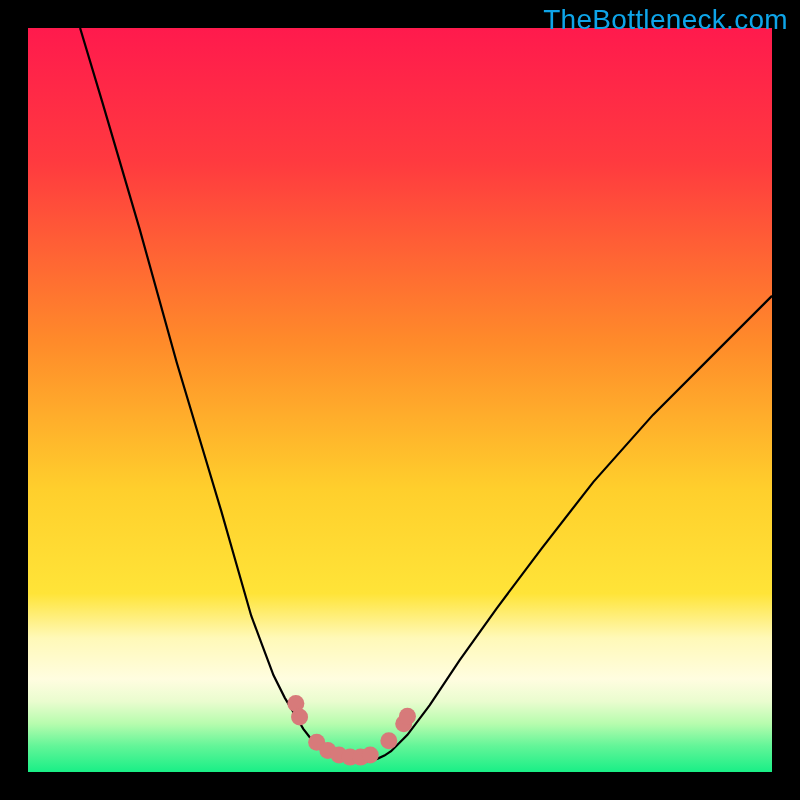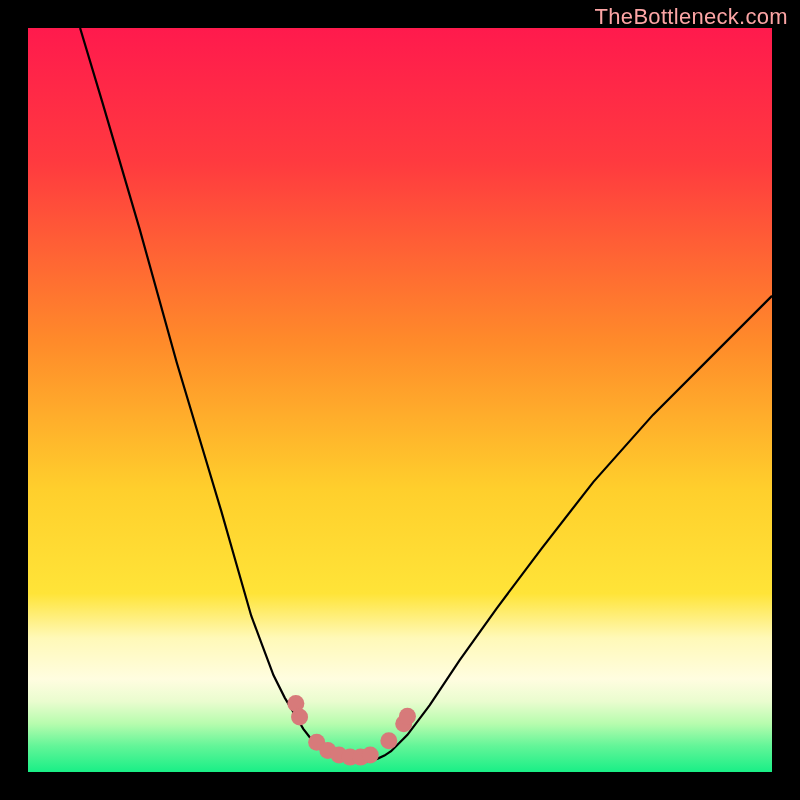--- a/index.html
+++ b/index.html
@@ -17,22 +17,22 @@
 
   .gradient {
     position: absolute;
     inset: 0;
   }
 
   .watermark {
     position: absolute;
     top: 4px;
     right: 12px;
-    color: #fca5a5;
-    font-size: 22px;
+    color: #0ea5e9;
+    font-size: 28px;
     letter-spacing: 0.3px;
     z-index: 20;
   }
 
   svg.overlay {
     position: absolute;
     inset: 0;
     width: 100%;
     height: 100%;
     z-index: 10;

